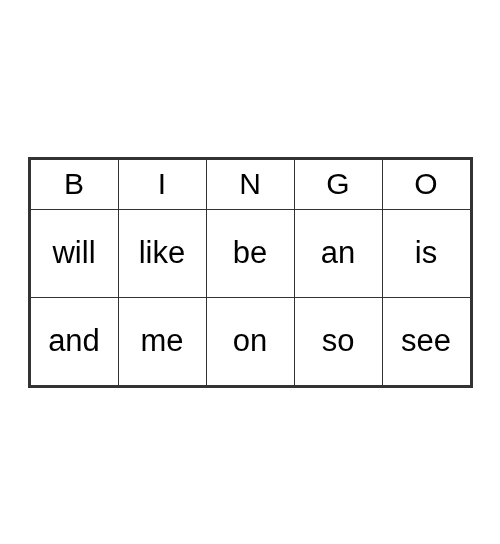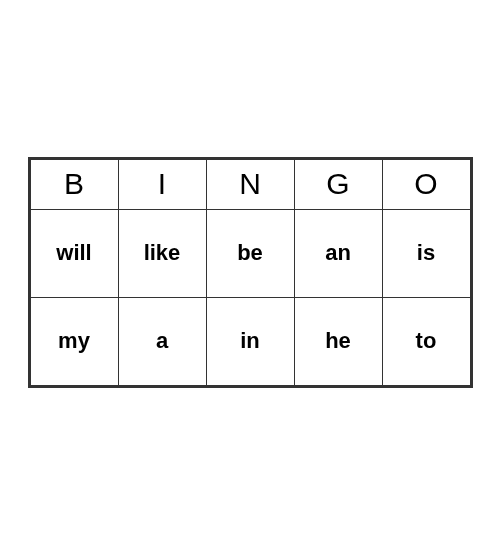--- a/index.html
+++ b/index.html
@@ -27,22 +27,22 @@
       border-collapse: collapse;
     }
 
     .bingo-table th,
     .bingo-table td {
       border: 1.5px solid #333;
       width: 88px;
       height: 88px;
       text-align: center;
       vertical-align: middle;
-      font-size: 22px;
-      font-weight: bold;
+      font-size: 31px;
+      font-weight: normal;
     }
 
     .bingo-table th {
       font-size: 30px;
       font-weight: normal;
       height: 50px;
       background: #fff;
     }
 
     .free-cell {
@@ -65,21 +65,21 @@
     </thead>
     <tbody id="bingo-body">
     <tr>
           <td>will</td>
           <td>like</td>
           <td>be</td>
           <td>an</td>
           <td>is</td>
         </tr>
         <tr>
-          <td>my</td>
-          <td>a</td>
-          <td>in</td>
-          <td>he</td>
-          <td>to</td>
+          <td>and</td>
+          <td>me</td>
+          <td>on</td>
+          <td>so</td>
+          <td>see</td>
         </tr>
       </tbody>
   </table>
 </div>
 
 </body></html>

